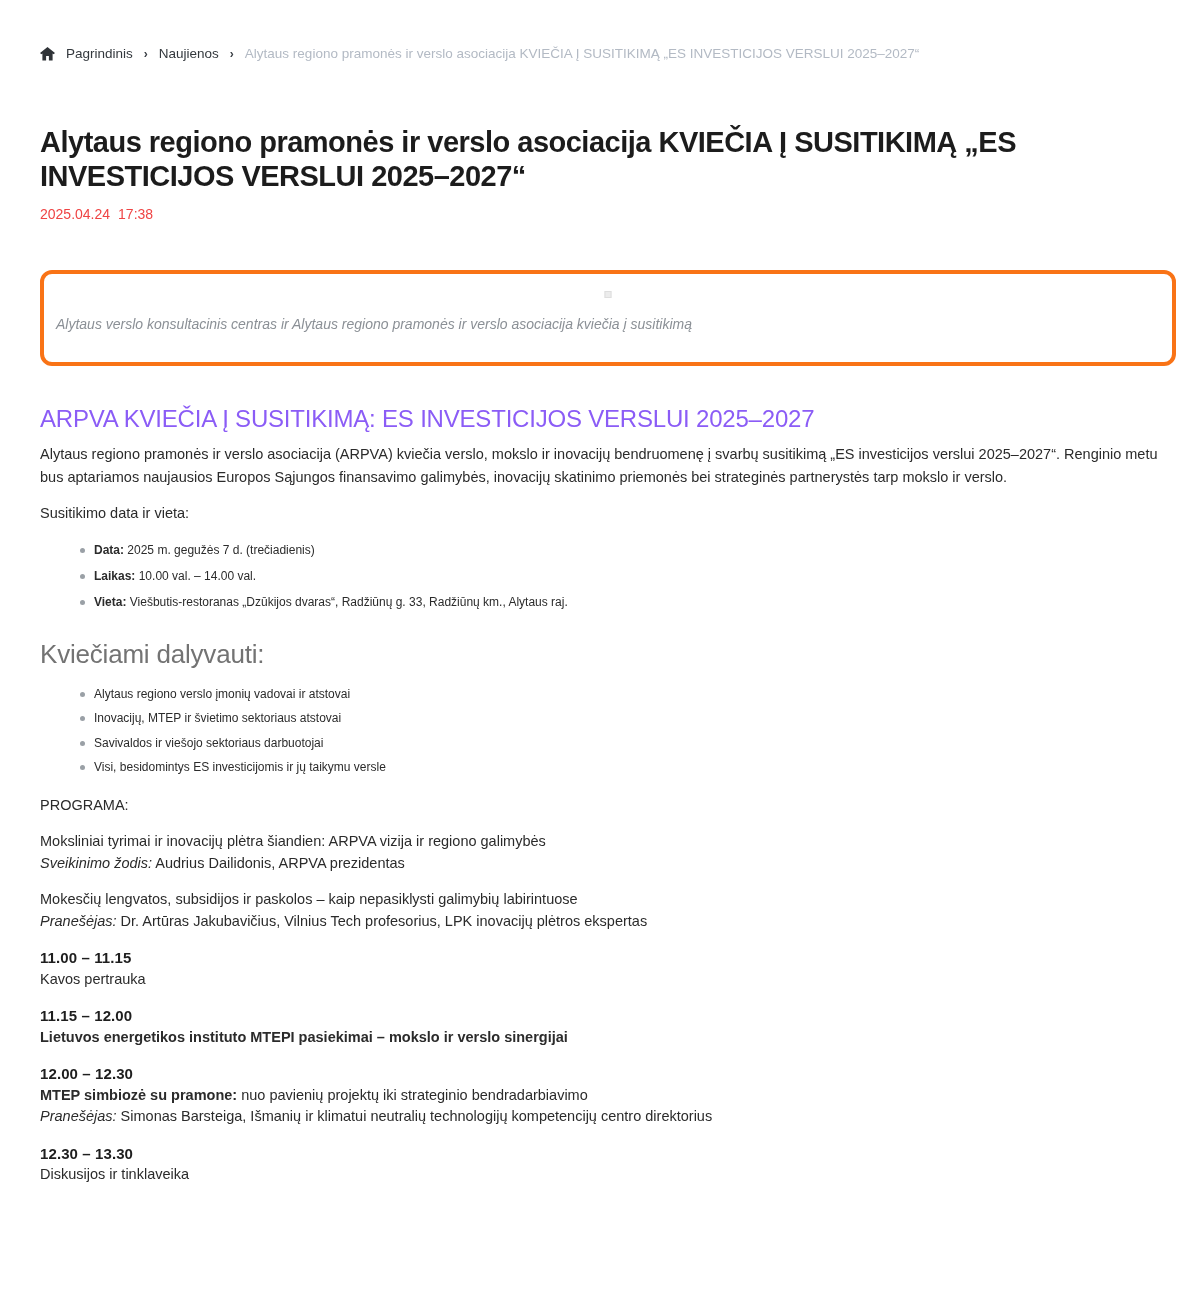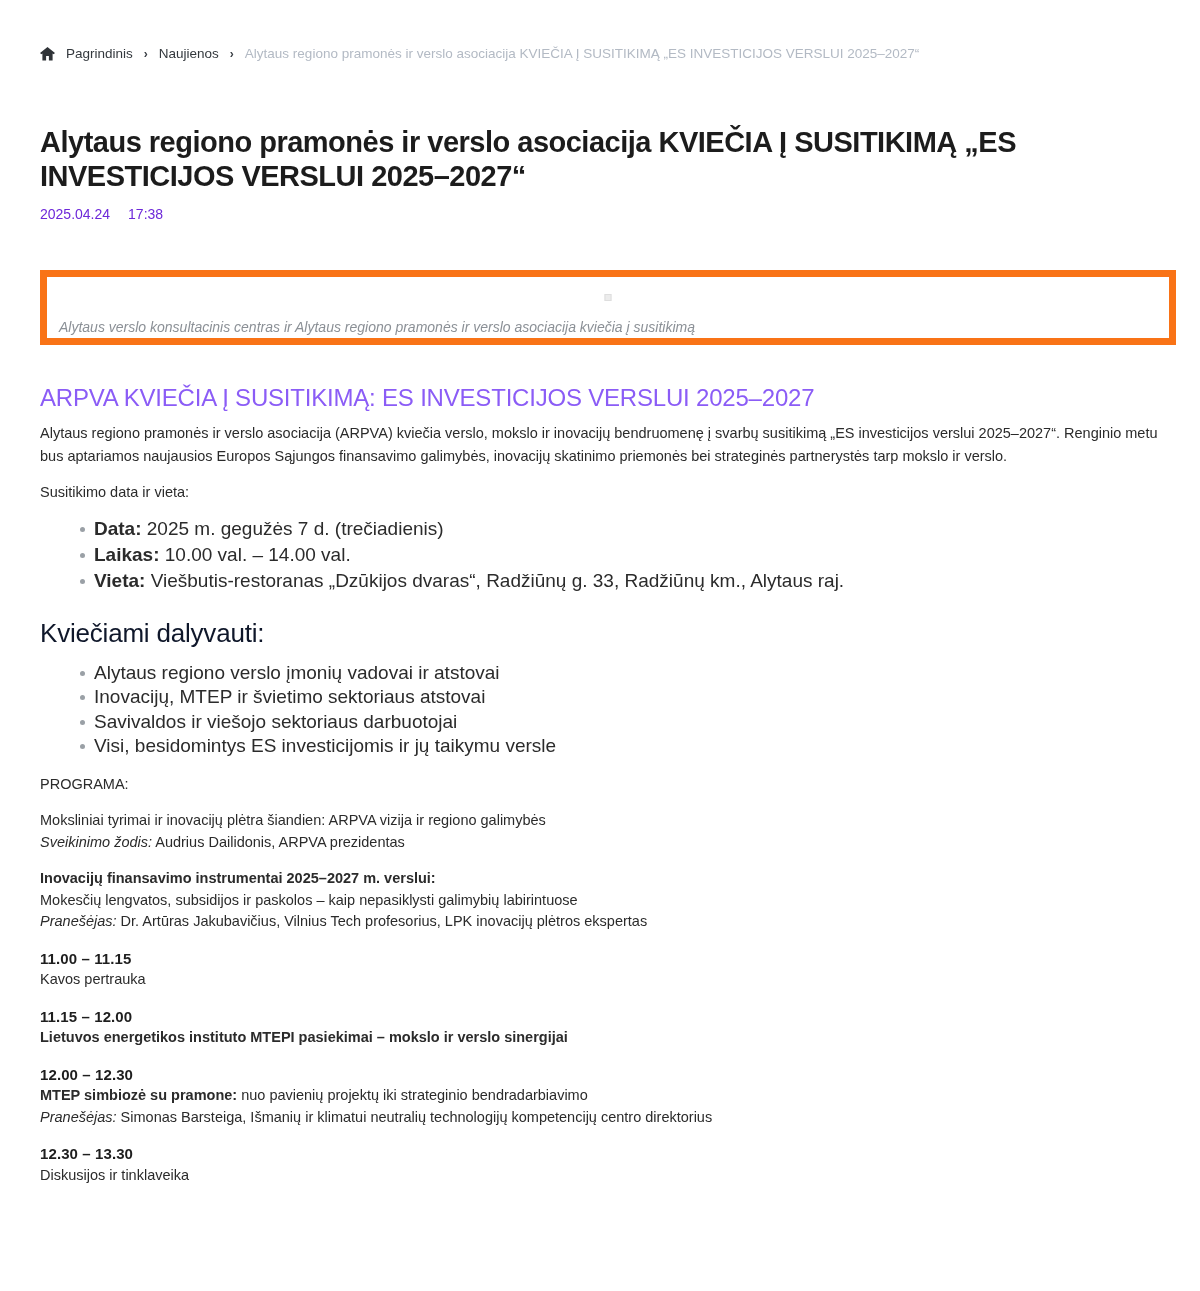--- a/index.html
+++ b/index.html
@@ -35,31 +35,31 @@
     font-size: 29px;
     line-height: 34px;
     font-weight: 700;
     letter-spacing: -0.5px;
     color: #1c1c1c;
     max-width: 1060px;
   }
   .meta {
     margin-top: 13px;
     display: flex;
-    gap: 18px;
+    gap: 8px;
     font-size: 14px;
-    color: #6d28d9;
+    color: #ef4444;
   }
 
   
   .figure-box {
     margin: 48px 0 0 0;
-    border: 7px solid #f97316;
-    border-radius: 0;
-    height: 75px;
+    border: 4px solid #f97316;
+    border-radius: 12px;
+    height: 96px;
     position: relative;
   }
   .broken-img {
     position: absolute;
     top: 17px;
     left: 50%;
     transform: translateX(-50%);
     width: 7px; height: 7px;
     background: #ececec;
     border: 1px solid #dedede;
@@ -83,21 +83,21 @@
     font-weight: 500;
     letter-spacing: -0.2px;
     color: #8b5cf6;
   }
   h2.h-mixed {
     margin: 23px 0 0 0;
     font-size: 26px;
     line-height: 32px;
     font-weight: 500;
     letter-spacing: -0.2px;
-    color: #0f172a;
+    color: #737373;
   }
 
   
   .body {
     margin: 14px 0 0 0;
     font-size: 14.5px;
     line-height: 22.5px;
     color: #2b2b2b;
     max-width: 1120px;
   }
@@ -105,21 +105,21 @@
   .body.spaced { }
 
   
   ul.bullets {
     margin: 12px 0 0 0;
     padding: 0 0 0 54px;
     list-style: none;
   }
   ul.bullets li {
     position: relative;
-    font-size: 19px;
+    font-size: 12px;
     line-height: 26px;
     color: #2b2b2b;
   }
   ul.bullets.plain li { line-height: 24.5px; }
   ul.bullets li::before {
     content: "";
     position: absolute;
     left: -14px;
     top: 11px;
     width: 5px; height: 5px;
@@ -198,21 +198,20 @@
     </ul>
 
   <p class="body spaced">PROGRAMA:</p>
 
   <div id="program">
       <div class="program-block">
         <div class="program-line"><span class="seg-n">Moksliniai tyrimai ir inovacijų plėtra šiandien: ARPVA vizija ir regiono galimybės</span></div>
         <div class="program-line"><span class="seg-i">Sveikinimo žodis:</span><span class="seg-n"> Audrius Dailidonis, ARPVA prezidentas</span></div>
       </div>
       <div class="program-block">
-        <div class="program-line"><span class="seg-b">Inovacijų finansavimo instrumentai 2025–2027 m. verslui:</span></div>
         <div class="program-line"><span class="seg-n">Mokesčių lengvatos, subsidijos ir paskolos – kaip nepasiklysti galimybių labirintuose</span></div>
         <div class="program-line"><span class="seg-i">Pranešėjas:</span><span class="seg-n"> Dr. Artūras Jakubavičius, Vilnius Tech profesorius, LPK inovacijų plėtros ekspertas</span></div>
       </div>
       <div class="program-block">
         <div class="program-time">11.00 – 11.15</div>
         <div class="program-line"><span class="seg-n">Kavos pertrauka</span></div>
       </div>
       <div class="program-block">
         <div class="program-time">11.15 – 12.00</div>
         <div class="program-line"><span class="seg-b">Lietuvos energetikos instituto MTEPI pasiekimai – mokslo ir verslo sinergijai</span></div>

